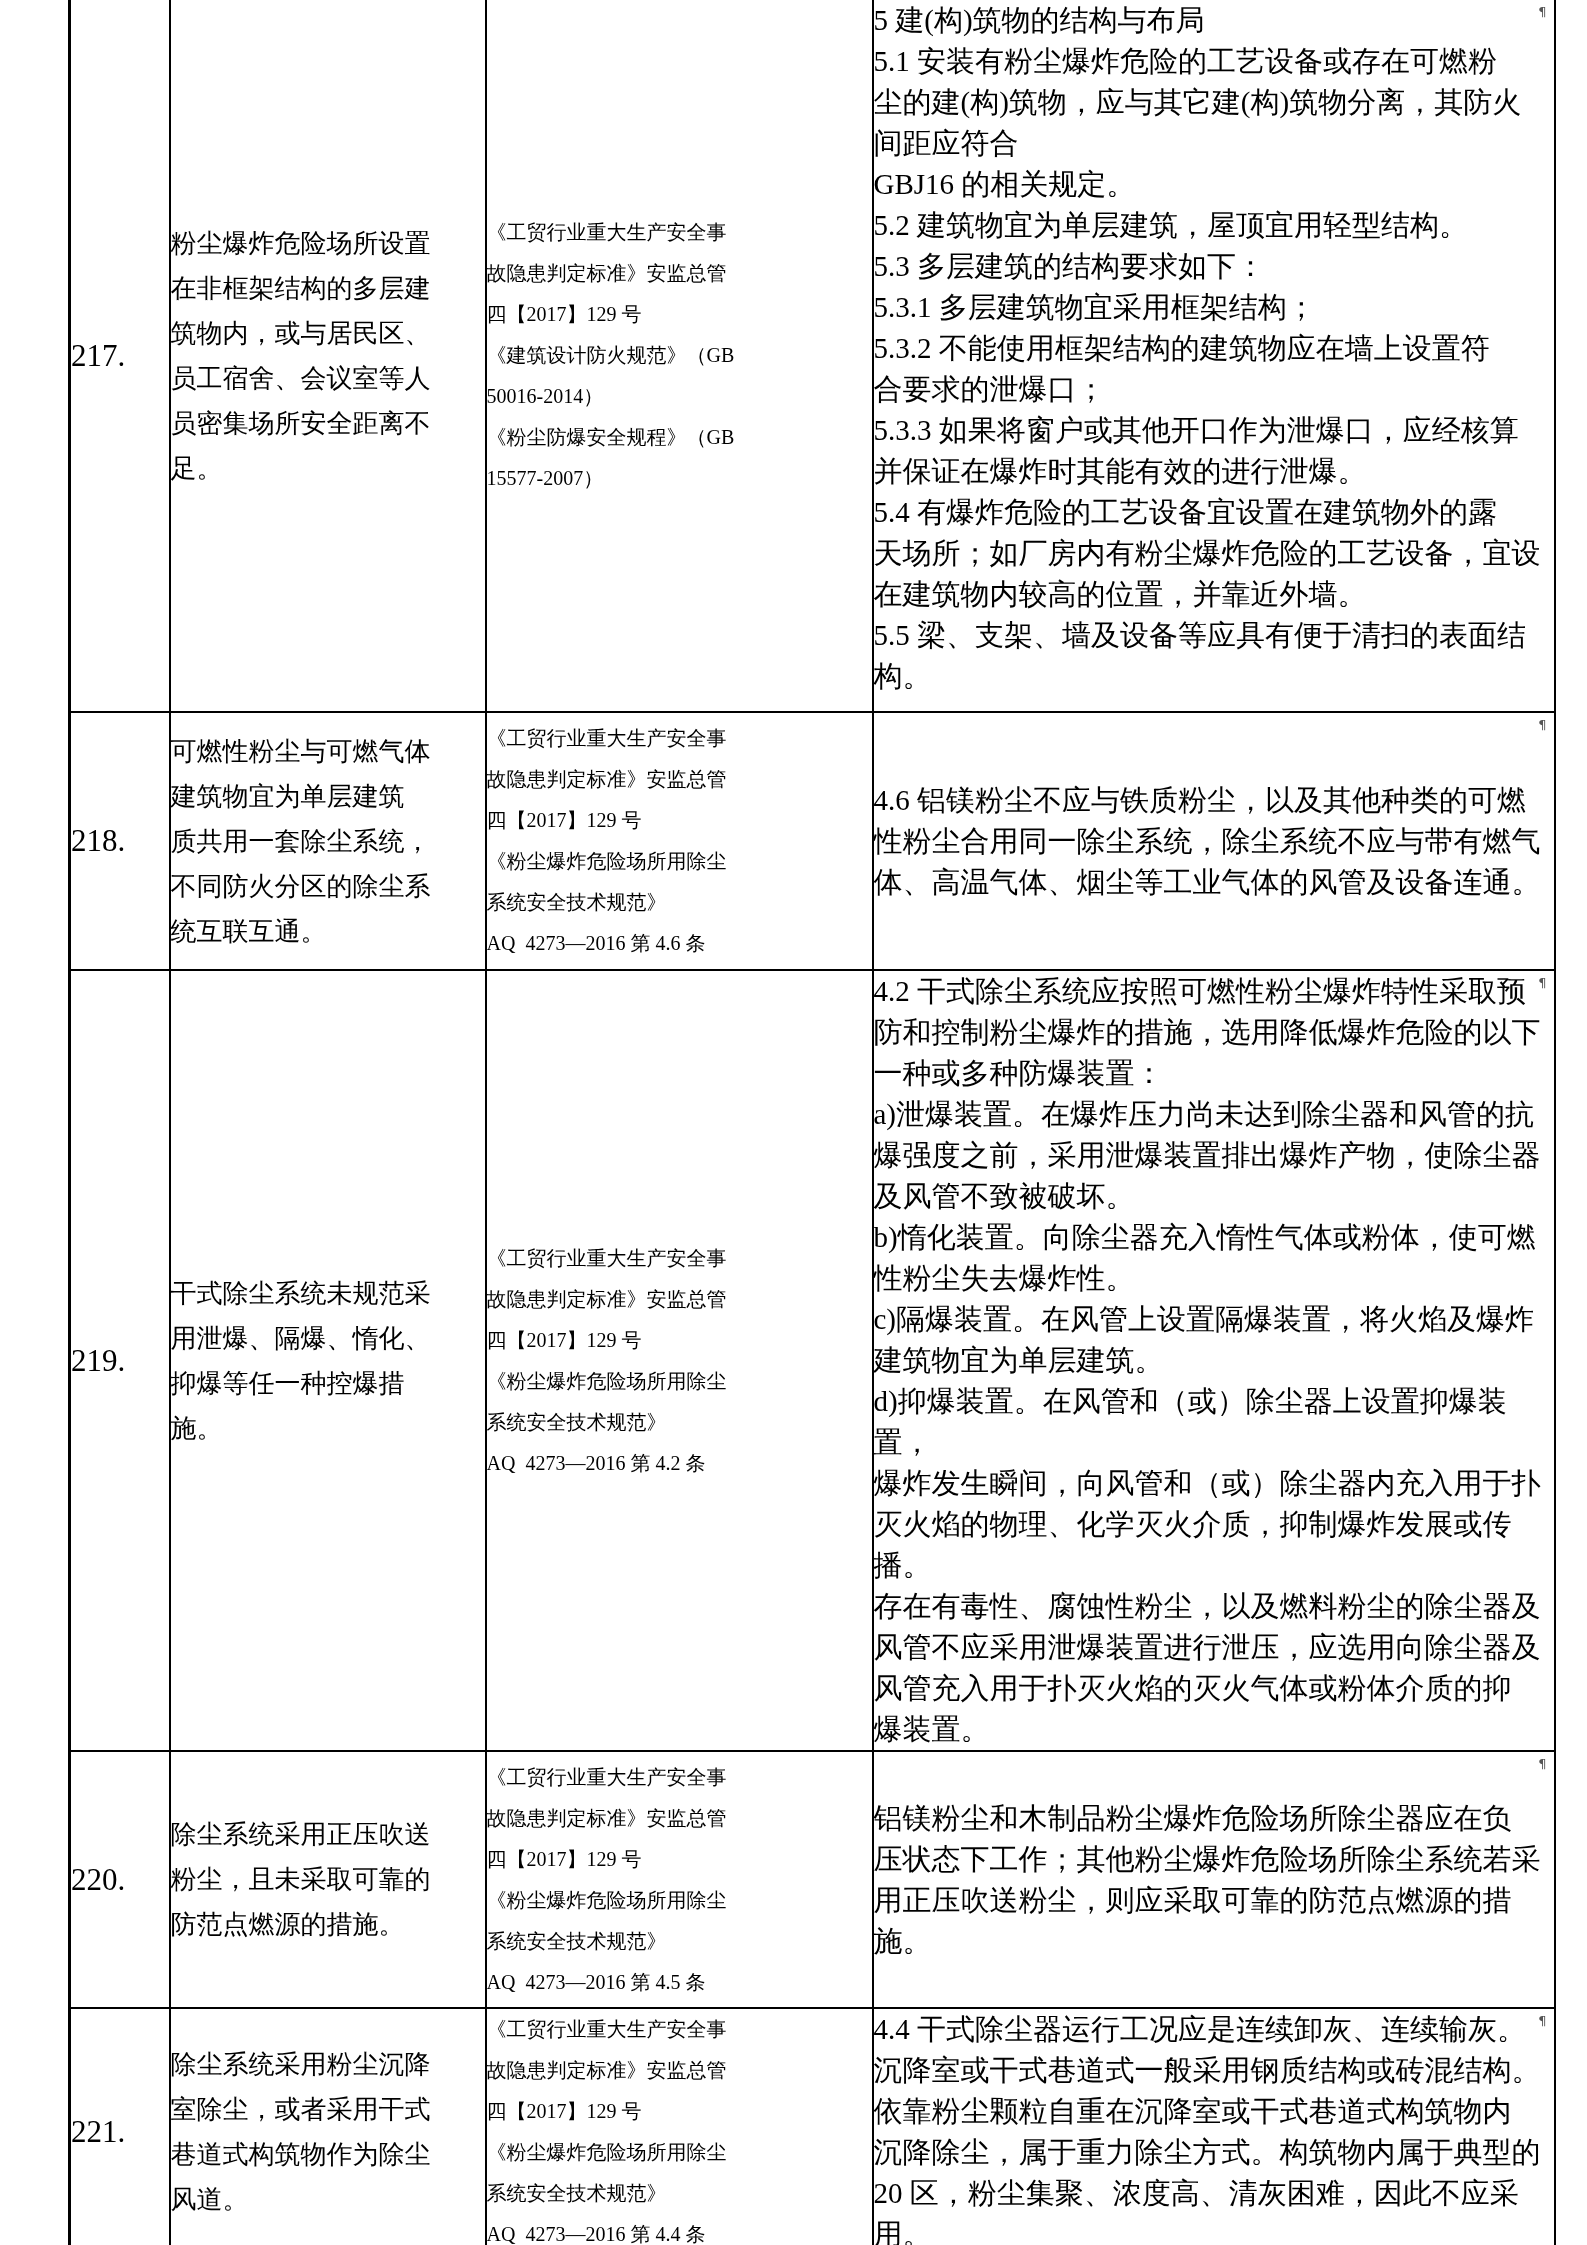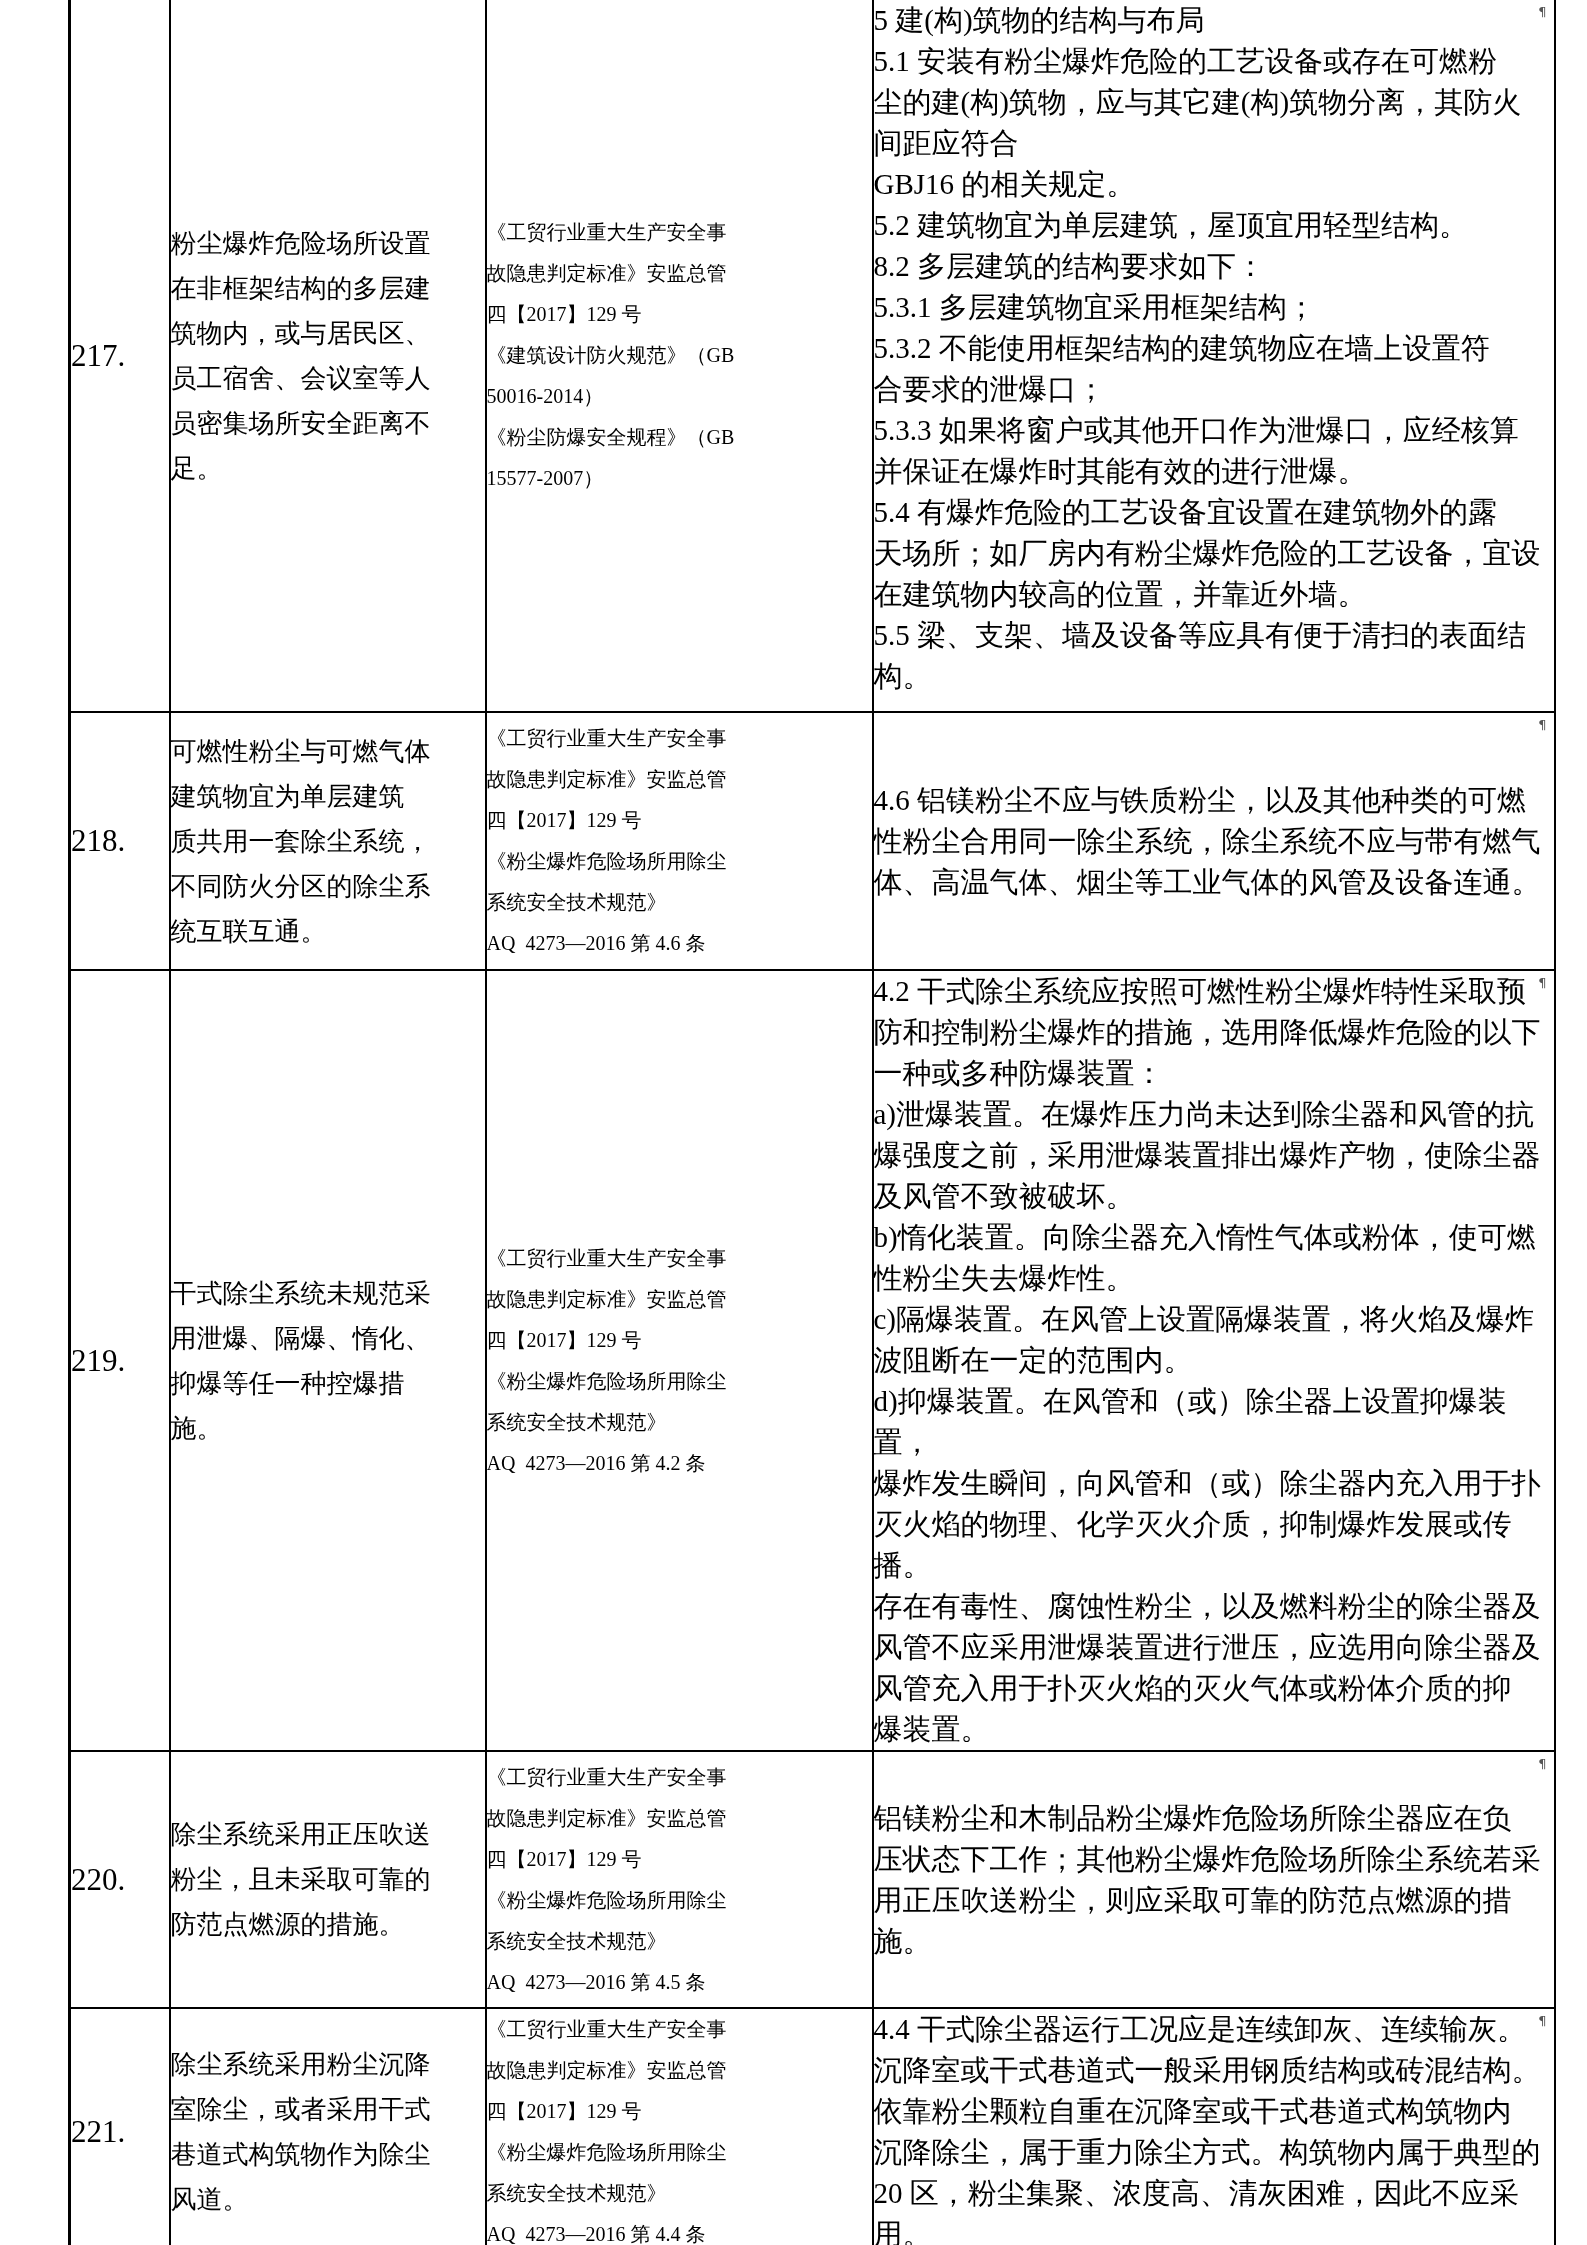--- a/index.html
+++ b/index.html
@@ -82,21 +82,21 @@
             <div class="line">15577-2007）</div>
           </td>
           <td class="col-provision top">
             <span class="pmark">¶</span>
             <div class="line">5 建(构)筑物的结构与布局</div>
             <div class="line">5.1 安装有粉尘爆炸危险的工艺设备或存在可燃粉</div>
             <div class="line">尘的建(构)筑物，应与其它建(构)筑物分离，其防火</div>
             <div class="line">间距应符合</div>
             <div class="line">GBJ16 的相关规定。</div>
             <div class="line">5.2 建筑物宜为单层建筑，屋顶宜用轻型结构。</div>
-            <div class="line">8.2 多层建筑的结构要求如下：</div>
+            <div class="line">5.3 多层建筑的结构要求如下：</div>
             <div class="line">5.3.1 多层建筑物宜采用框架结构；</div>
             <div class="line">5.3.2 不能使用框架结构的建筑物应在墙上设置符</div>
             <div class="line">合要求的泄爆口；</div>
             <div class="line">5.3.3 如果将窗户或其他开口作为泄爆口，应经核算</div>
             <div class="line">并保证在爆炸时其能有效的进行泄爆。</div>
             <div class="line">5.4 有爆炸危险的工艺设备宜设置在建筑物外的露</div>
             <div class="line">天场所；如厂房内有粉尘爆炸危险的工艺设备，宜设</div>
             <div class="line">在建筑物内较高的位置，并靠近外墙。</div>
             <div class="line">5.5 梁、支架、墙及设备等应具有便于清扫的表面结</div>
             <div class="line">构。</div>
@@ -150,21 +150,21 @@
             <span class="pmark">¶</span>
             <div class="line">4.2 干式除尘系统应按照可燃性粉尘爆炸特性采取预</div>
             <div class="line">防和控制粉尘爆炸的措施，选用降低爆炸危险的以下</div>
             <div class="line">一种或多种防爆装置：</div>
             <div class="line">a)泄爆装置。在爆炸压力尚未达到除尘器和风管的抗</div>
             <div class="line">爆强度之前，采用泄爆装置排出爆炸产物，使除尘器</div>
             <div class="line">及风管不致被破坏。</div>
             <div class="line">b)惰化装置。向除尘器充入惰性气体或粉体，使可燃</div>
             <div class="line">性粉尘失去爆炸性。</div>
             <div class="line">c)隔爆装置。在风管上设置隔爆装置，将火焰及爆炸</div>
-            <div class="line">波阻断在一定的范围内。</div>
+            <div class="line">建筑物宜为单层建筑。</div>
             <div class="line">d)抑爆装置。在风管和（或）除尘器上设置抑爆装置，</div>
             <div class="line">爆炸发生瞬间，向风管和（或）除尘器内充入用于扑</div>
             <div class="line">灭火焰的物理、化学灭火介质，抑制爆炸发展或传播。</div>
             <div class="line">存在有毒性、腐蚀性粉尘，以及燃料粉尘的除尘器及</div>
             <div class="line">风管不应采用泄爆装置进行泄压，应选用向除尘器及</div>
             <div class="line">风管充入用于扑灭火焰的灭火气体或粉体介质的抑</div>
             <div class="line">爆装置。</div>
           </td>
         </tr>
         <tr style="height: 257px;">

